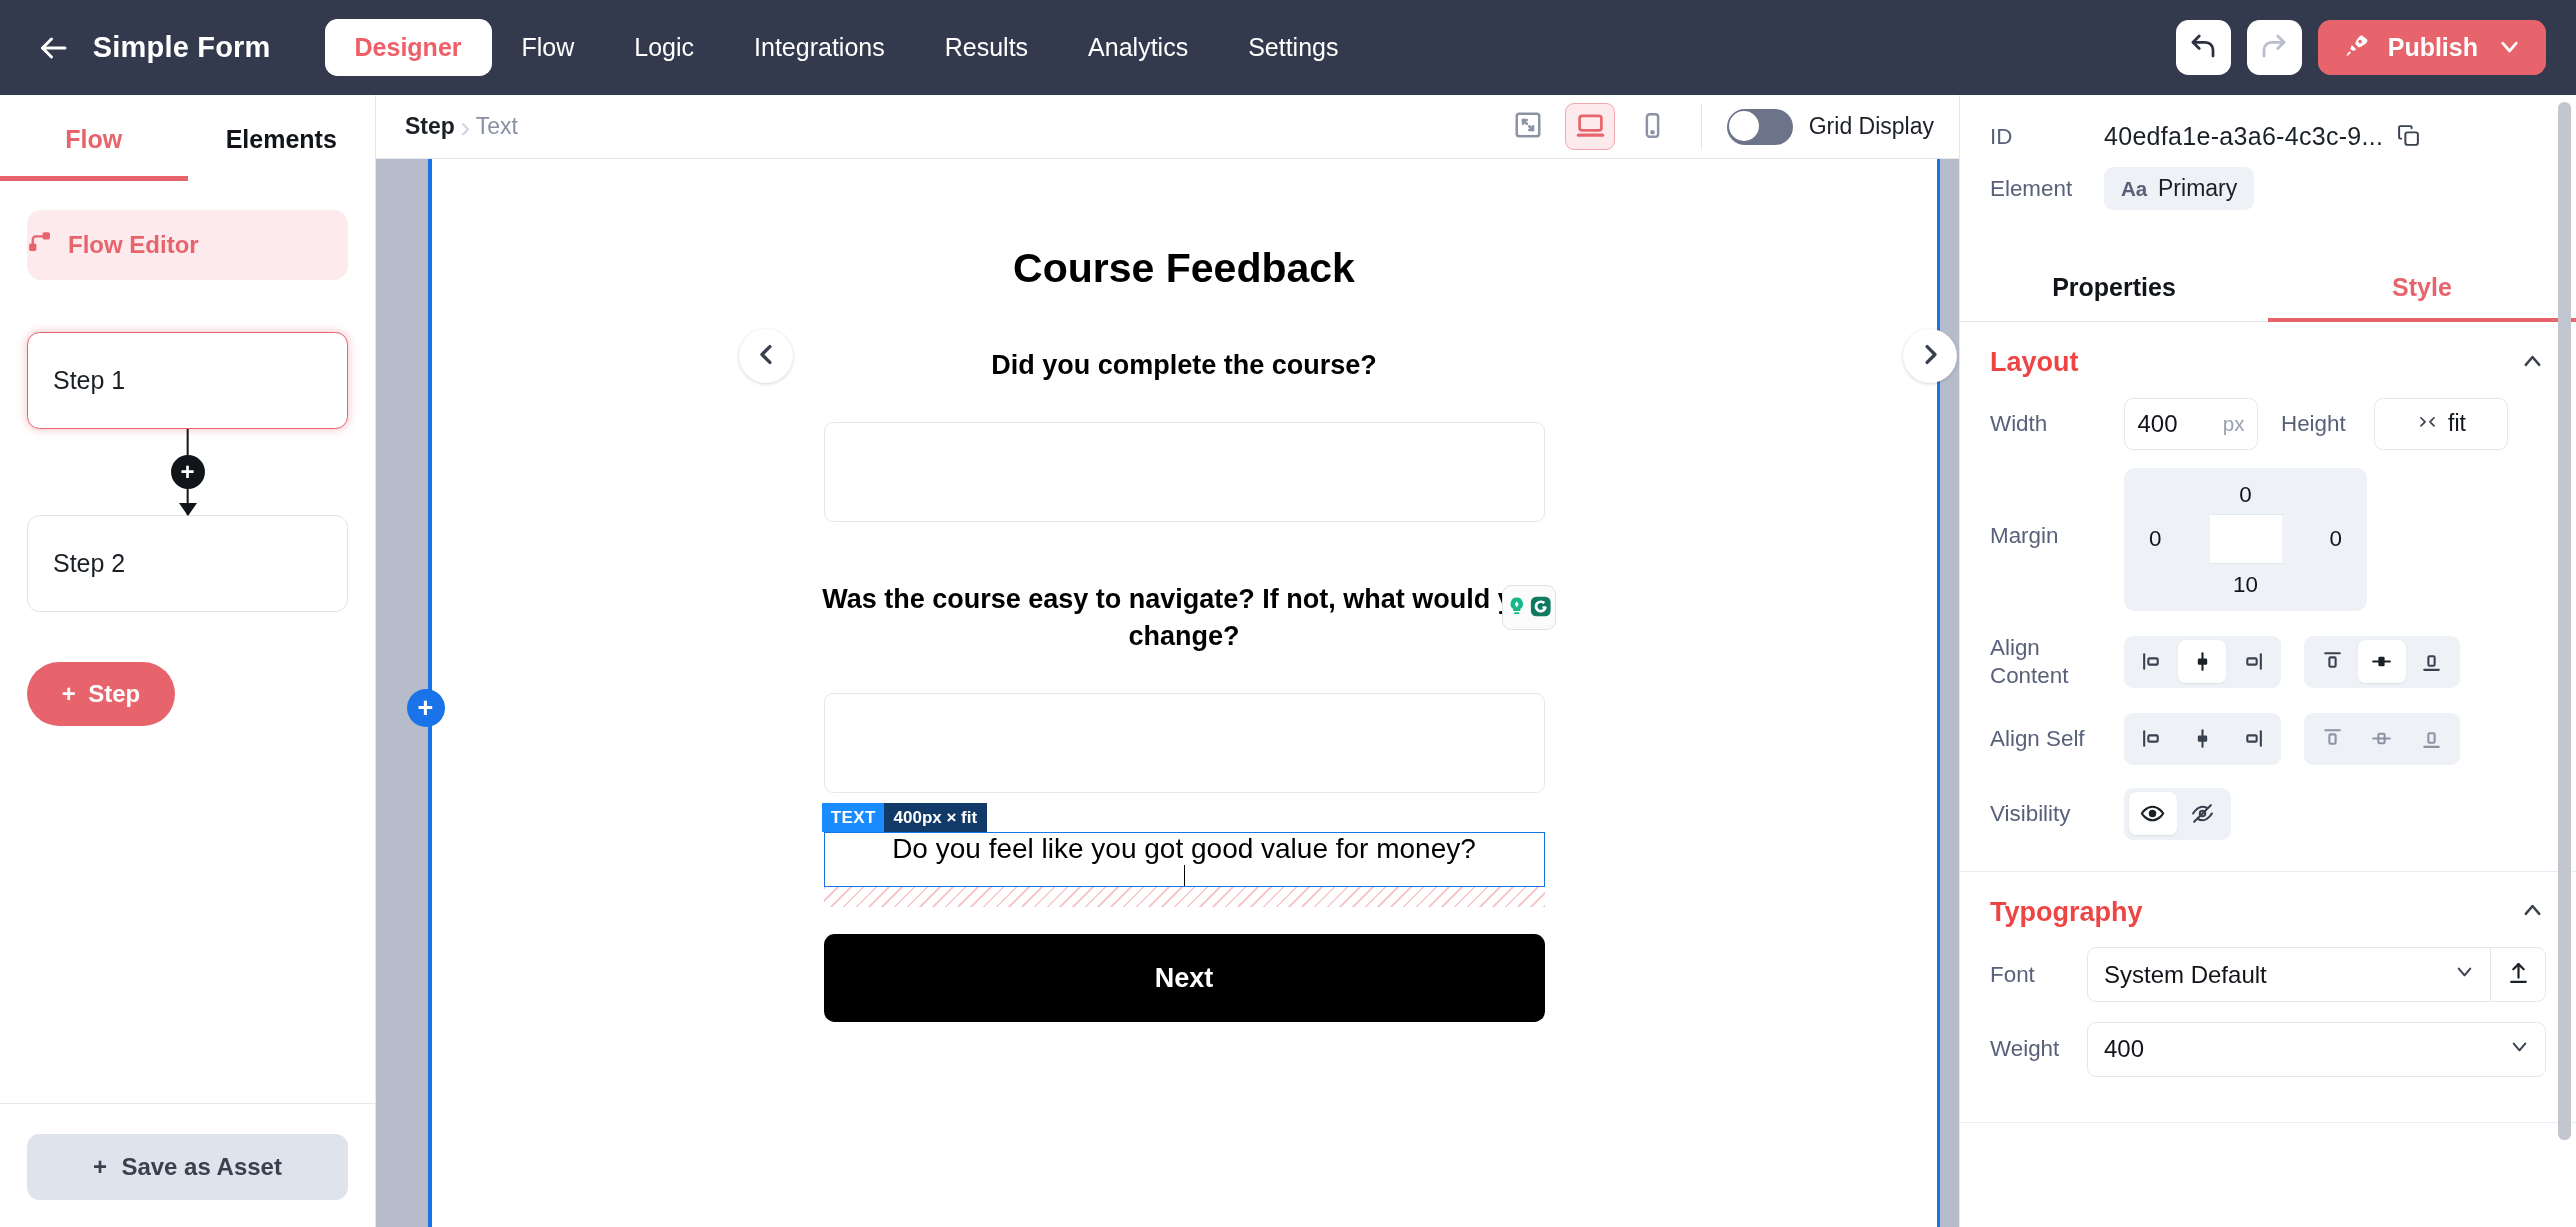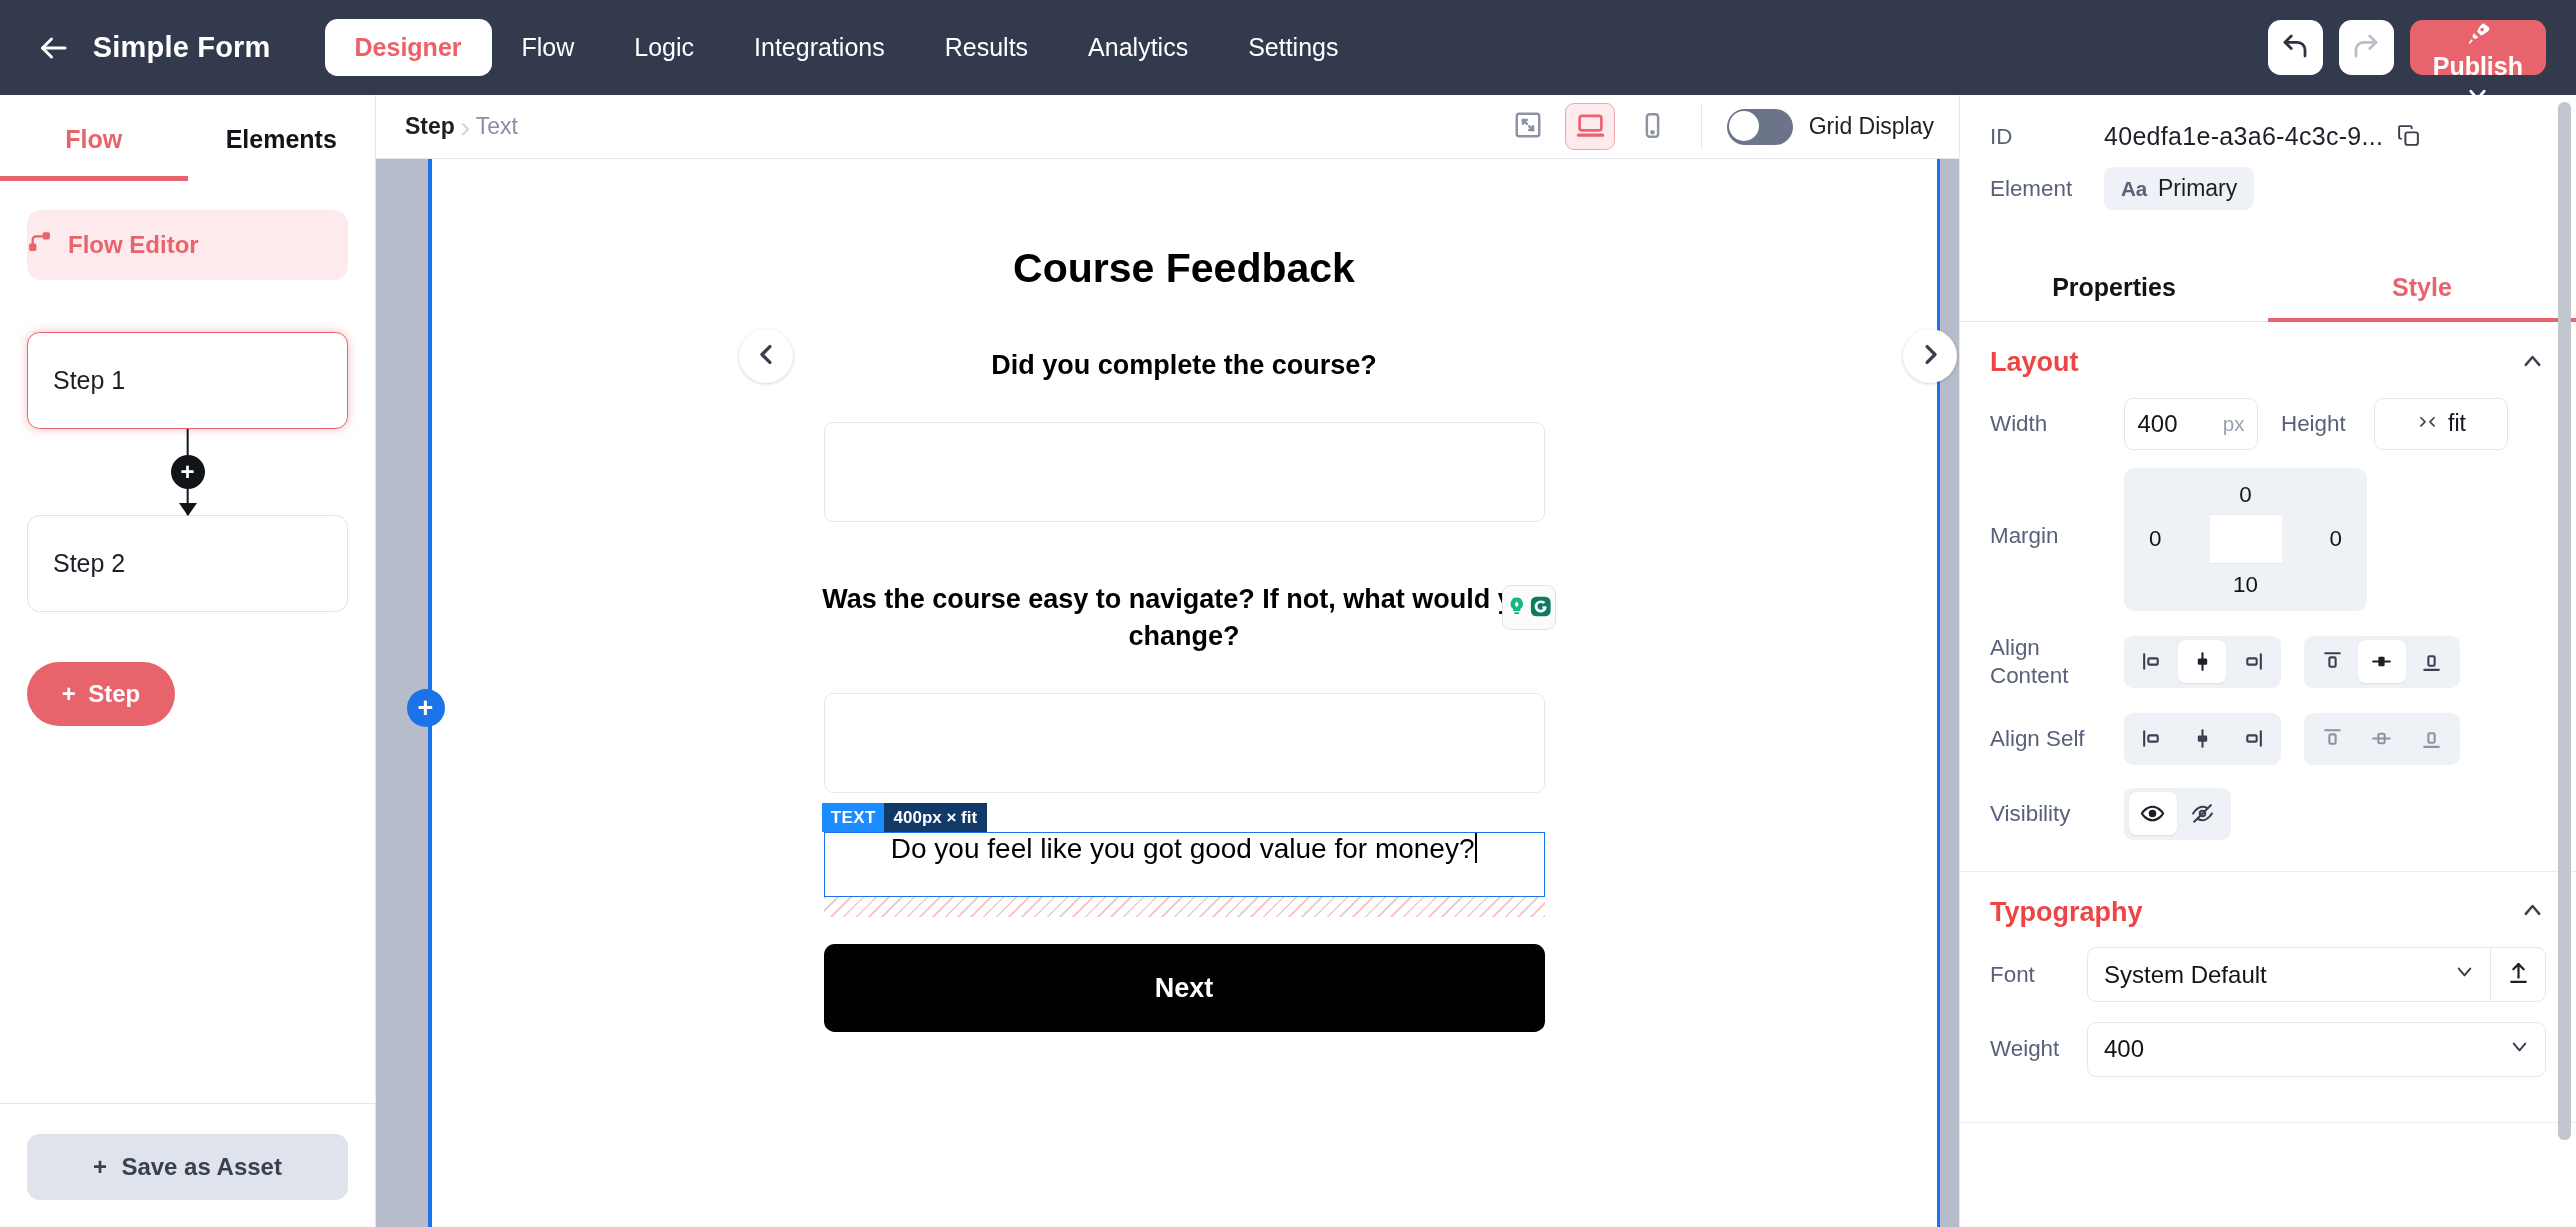--- a/index.html
+++ b/index.html
@@ -69,22 +69,22 @@
     display: flex; align-items: center; justify-content: center;
     cursor: pointer;
   }
   .icon-btn-sq.disabled svg { stroke: #b9bec9; }
   .publish-btn {
     display: flex; align-items: center;
     background: #e8646d;
     border-radius: 12.5px;
     height: 55px;
     padding: 0 23px 0 23px;
-    cursor: pointer;
-    flex-direction: column;
+    gap: 18px;
+    cursor: pointer;
   }
   .publish-btn .plabel {
     color: #fff; font-size: 25px; font-weight: 600; white-space: nowrap;
   }
 
   
   .workspace { flex: 1; display: flex; min-height: 0; position: relative; }
 
   
   .leftpanel {
@@ -307,23 +307,24 @@
     height: 29.5px;
     font-size: 17px; font-weight: 700;
     line-height: 29.5px;
     white-space: nowrap;
   }
   .sel-badge .tag { background: #1a8cff; color: #fff; padding: 0 8px 0 9px; letter-spacing: 0.4px; }
   .sel-badge .dim { background: #123a69; color: #fff; padding: 0 9.8px; }
   .sel-box {
     border: 1.8px solid #1a73e8;
     background: #fff;
-    height: 65px;
-    display: flex; justify-content: center;
+    height: 55px;
+    display: flex; align-items: center; justify-content: center;
     position: relative;
+    flex-direction: column;
   }
   .sel-text { font-size: 28px; color: #000; white-space: nowrap; }
   .caret {
     display: inline-block; width: 1.8px; height: 30px;
     background: #000; margin-left: 0.9px; vertical-align: middle;
   }
   .margin-strip {
     height: 19.7px; width: 100%;
     background: repeating-linear-gradient(
       -45deg, #f6c9cd 0px, #f6c9cd 1.8px, #ffffff 1.8px, #ffffff 9px);

